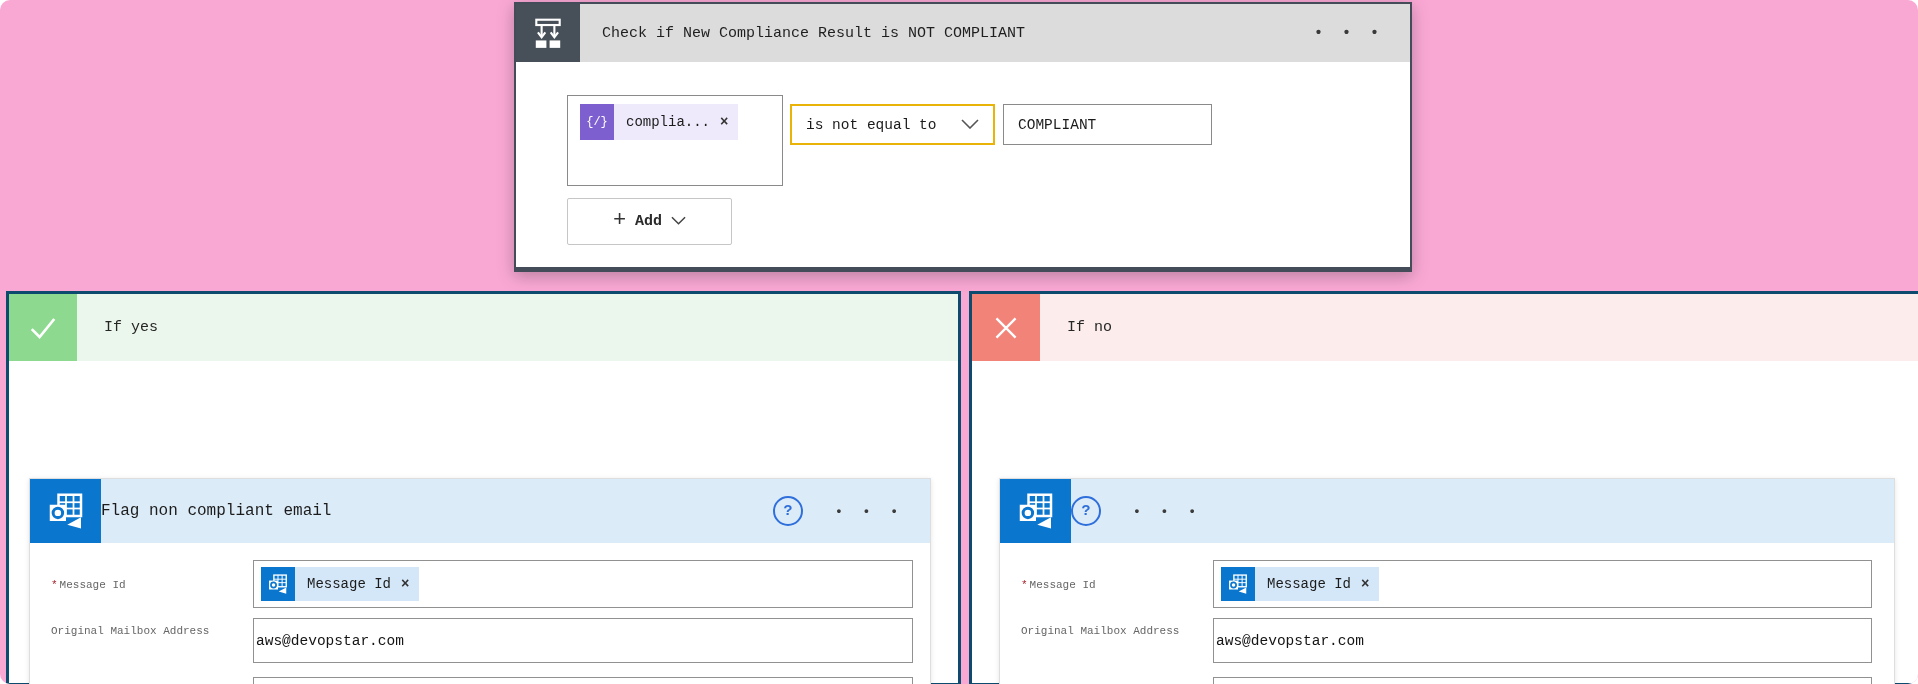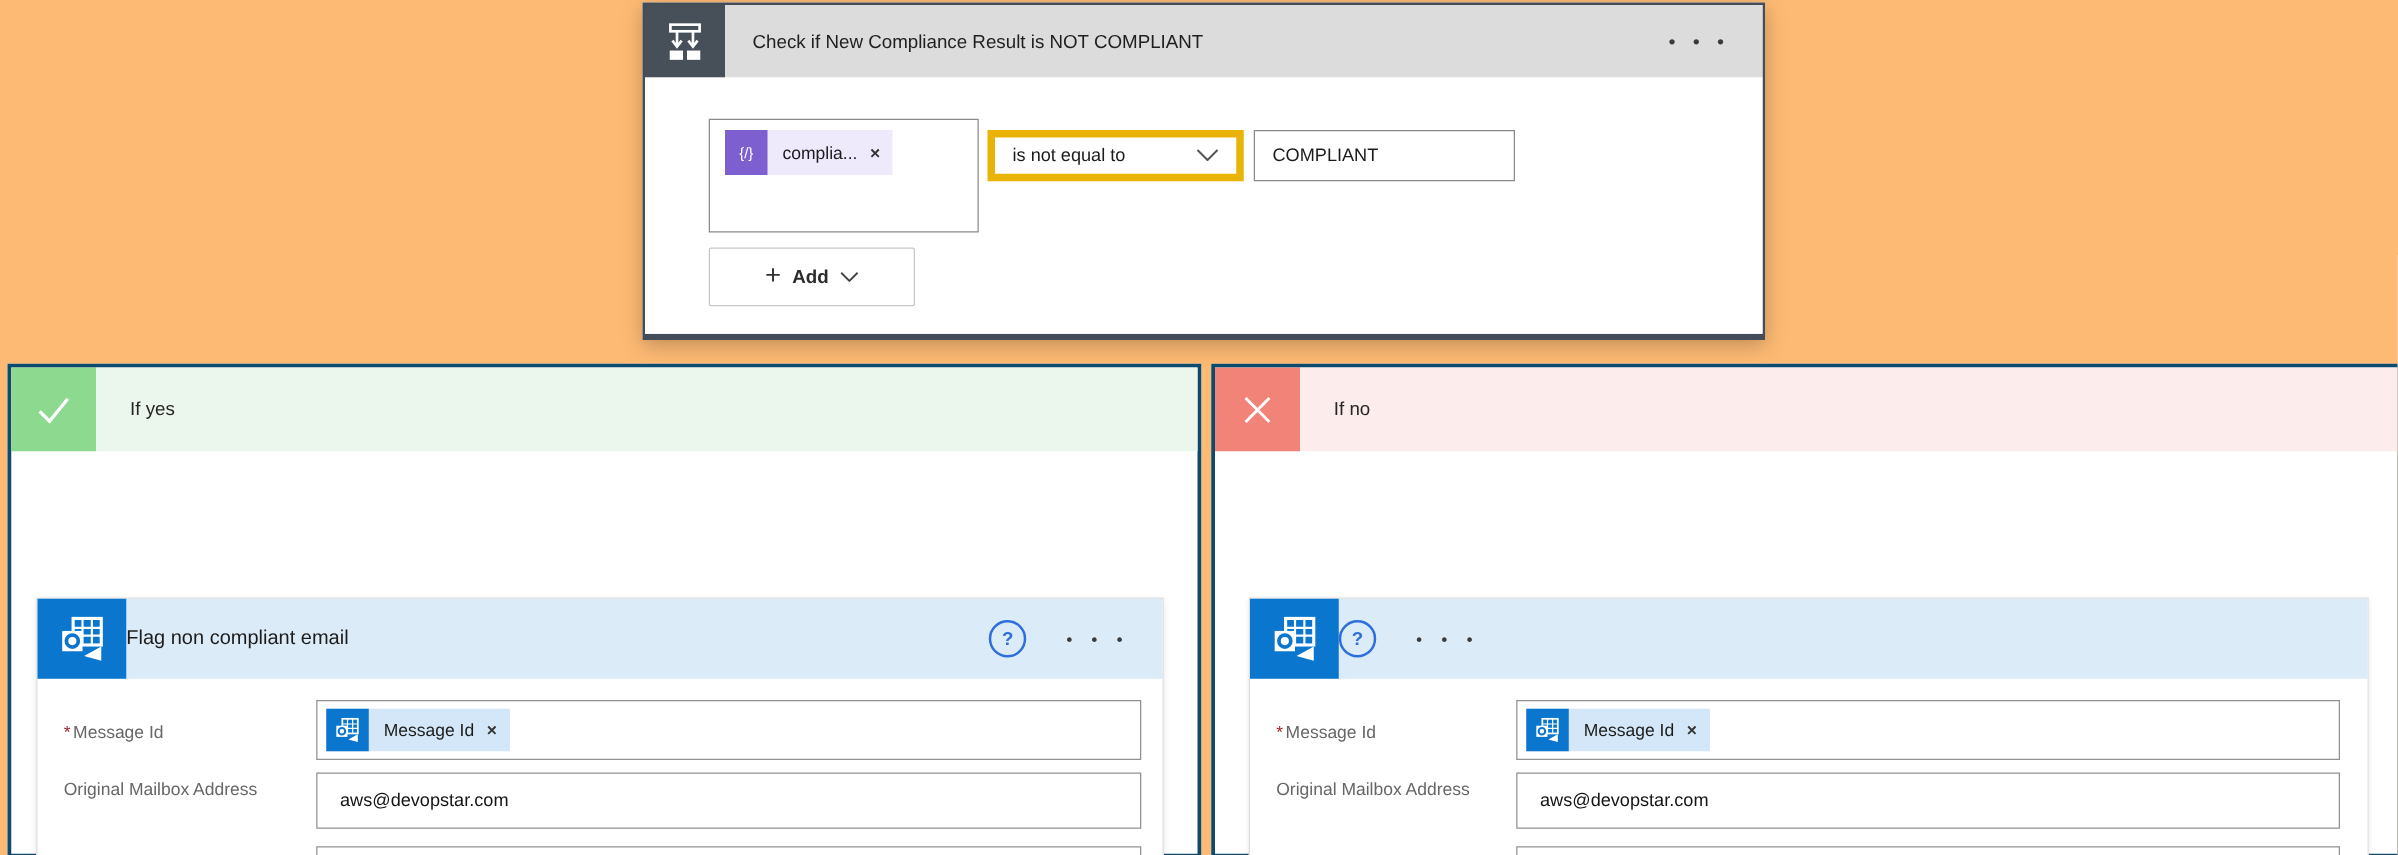--- a/index.html
+++ b/index.html
@@ -1,34 +1,34 @@
 <!DOCTYPE html>
 <html><head>
 <meta charset="utf-8">
 <style>
   html,body{margin:0;padding:0;}
-  .canvas{position:relative;width:1918px;height:684px;background:#fdba74;
-    font-family:Liberation Sans, sans-serif;overflow:hidden;color:#1b1b1b;}
+  .canvas{position:relative;width:1918px;height:684px;background:#f9a8d4;
+    font-family:Liberation Mono, monospace;overflow:hidden;color:#1b1b1b;border-radius:10px;}
 
   
   .cond-card{position:absolute;left:514px;top:2px;width:894px;background:#fff;
     border:2px solid #434c58;border-bottom-width:5px;box-shadow:0 4px 16px rgba(0,0,0,.25);}
   .cond-header{display:flex;align-items:stretch;height:58px;background:#dcdcdc;}
   .cond-icon{width:64px;background:#475059;display:flex;align-items:center;justify-content:center;flex:none;}
   .cond-title{flex:1;display:flex;align-items:center;padding-left:22px;font-size:15px;color:#1f1f1f;}
   .dots{align-self:center;letter-spacing:5px;font-size:15px;font-weight:700;color:#3a3a3a;margin-right:26px;cursor:pointer;white-space:nowrap;}
   .cond-body{position:relative;height:205px;background:#fff;}
   .token-field{position:absolute;left:51px;top:33px;width:216px;height:91px;border:1px solid #8a8a8a;
     background:#fff;box-sizing:border-box;padding:8px 0 0 12px;}
   .token{display:inline-flex;align-items:center;height:36px;background:#eee9fb;}
   .tok-icon{width:34px;height:36px;background:#7E5FD0;color:#fff;display:flex;align-items:center;
     justify-content:center;font-size:12px;flex:none;}
   .tok-label{padding:0 6px 0 12px;font-size:14px;color:#1b1b1b;white-space:nowrap;}
   .tok-close{padding:0 10px 0 4px;font-size:14px;color:#333;font-weight:700;cursor:pointer;}
-  .op-select{position:absolute;left:274px;top:42px;width:205px;height:41px;border:6px solid #eab308;
+  .op-select{position:absolute;left:274px;top:42px;width:205px;height:41px;border:2px solid #eab308;
     background:#fff;display:flex;align-items:center;padding:0 14px;box-sizing:border-box;font-size:14.5px;cursor:pointer;}
   .op-select .chev{margin-left:auto;}
   .value-input{position:absolute;left:487px;top:42px;width:209px;height:41px;border:1px solid #8a8a8a;
     background:#fff;display:flex;align-items:center;padding:0 14px;box-sizing:border-box;font-size:14.5px;}
   .add-btn{position:absolute;left:51px;top:136px;width:165px;height:47px;background:#fff;
     border:1px solid #c6c6c6;border-radius:2px;display:flex;align-items:center;justify-content:center;
     gap:9px;font-size:15px;font-weight:600;color:#2b2b2b;cursor:pointer;font-family:inherit;}
   .add-plus{font-size:22px;font-weight:400;margin-top:-3px;color:#333;}
 
   
@@ -51,30 +51,30 @@
   .no  .action-card{left:27px;width:896px;}
   .action-header{display:flex;height:64px;background:#DCEBF8;align-items:stretch;}
   .outlook-big{width:71px;background:#0B76CE;display:flex;align-items:center;justify-content:center;flex:none;}
   .action-title{flex:1;display:flex;align-items:center;font-size:16px;color:#1c1c1c;}
   .help-icon{width:26px;height:26px;border:2px solid #2F6FDB;border-radius:50%;color:#2F6FDB;
     font-size:15px;font-weight:700;display:flex;align-items:center;justify-content:center;
     align-self:center;flex:none;cursor:pointer;}
   .card-dots{align-self:center;margin:0 26px 0 32px;letter-spacing:6px;font-size:13px;font-weight:700;color:#3b3b3b;cursor:pointer;white-space:nowrap;}
 
   .form{position:relative;height:194px;}
-  .flabel{position:absolute;left:21px;width:165px;font-size:14px;color:#666;line-height:19px;}
+  .flabel{position:absolute;left:21px;width:165px;font-size:11px;color:#666;line-height:19px;}
   .flabel.r1{top:33px;}
   .flabel.r2{top:79px;}
   .req{color:#a4262c;margin-right:2px;}
   .finput{position:absolute;border:1px solid #919191;background:#fff;box-sizing:border-box;
     display:flex;align-items:center;font-size:14.5px;color:#141414;}
   .yes .finput{left:223px;width:660px;}
   .no  .finput{left:213px;width:659px;}
   .finput.r1{top:17px;height:48px;padding-left:7px;}
-  .finput.r2{top:75px;height:45px;padding-left:18px;}
+  .finput.r2{top:75px;height:45px;padding-left:2px;}
   .finput.r3{top:134px;height:43px;padding-left:14px;cursor:pointer;}
   .token.blue{background:#D3E7F8;height:34px;}
   .token.blue .tok-icon{width:34px;height:34px;background:#0B76CE;}
   .token.blue .tok-label{font-size:14px;}
 </style>
 </head>
 <body>
 
 <div class="canvas">
 

